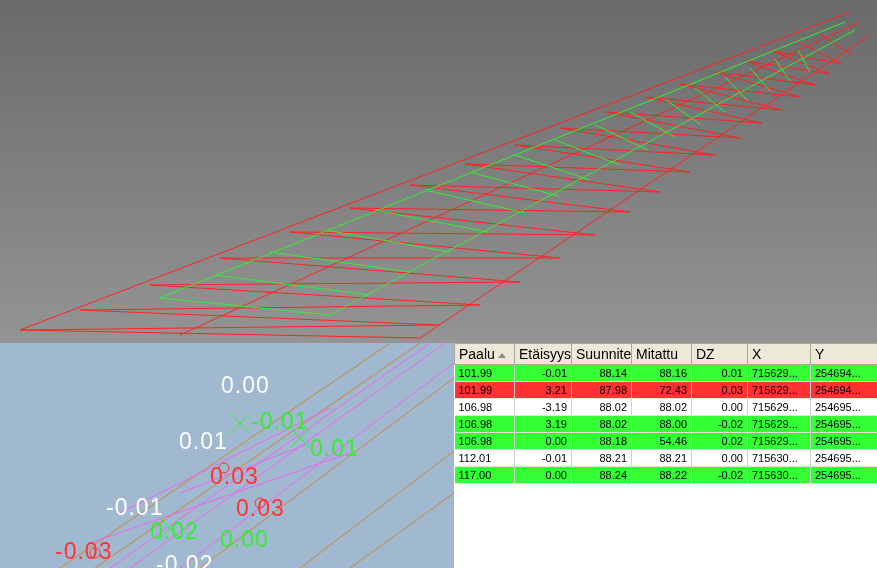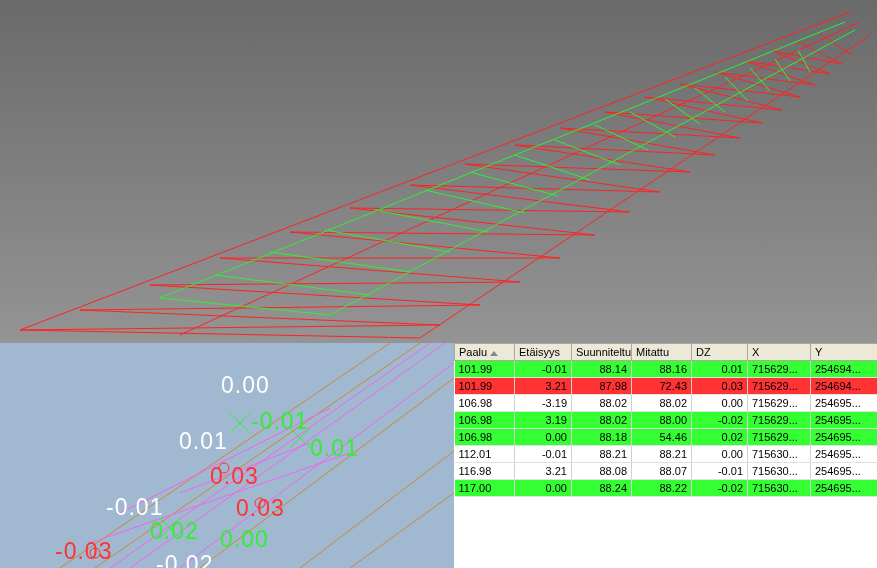--- a/index.html
+++ b/index.html
@@ -41,21 +41,21 @@
     width: 100%;
     table-layout: fixed;
   }
   th {
     background: #ece9d8;
     border: 1px solid #aca899;
     font-weight: normal;
     text-align: left;
     padding: 2px 4px;
     height: 17px;
-    font-size: 11px;
+    font-size: 14px;
     white-space: nowrap;
     overflow: hidden;
     position: relative;
   }
   td {
     border-right: 1px solid #d0d0d0;
     border-bottom: 1px solid #e0e0e0;
     padding: 1px 4px;
     height: 17px;
     white-space: nowrap;
@@ -273,29 +273,20 @@
         </tr>
         <tr class="status-white">
           <td>112.01</td>
           <td class="num">-0.01</td>
           <td class="num">88.21</td>
           <td class="num">88.21</td>
           <td class="num">0.00</td>
           <td>715630...</td>
           <td>254695...</td>
         </tr>
-        <tr class="status-white">
-          <td>116.98</td>
-          <td class="num">3.21</td>
-          <td class="num">88.08</td>
-          <td class="num">88.07</td>
-          <td class="num">-0.01</td>
-          <td>715630...</td>
-          <td>254695...</td>
-        </tr>
         <tr class="status-green">
           <td>117.00</td>
           <td class="num">0.00</td>
           <td class="num">88.24</td>
           <td class="num">88.22</td>
           <td class="num">-0.02</td>
           <td>715630...</td>
           <td>254695...</td>
         </tr>
       </tbody>

